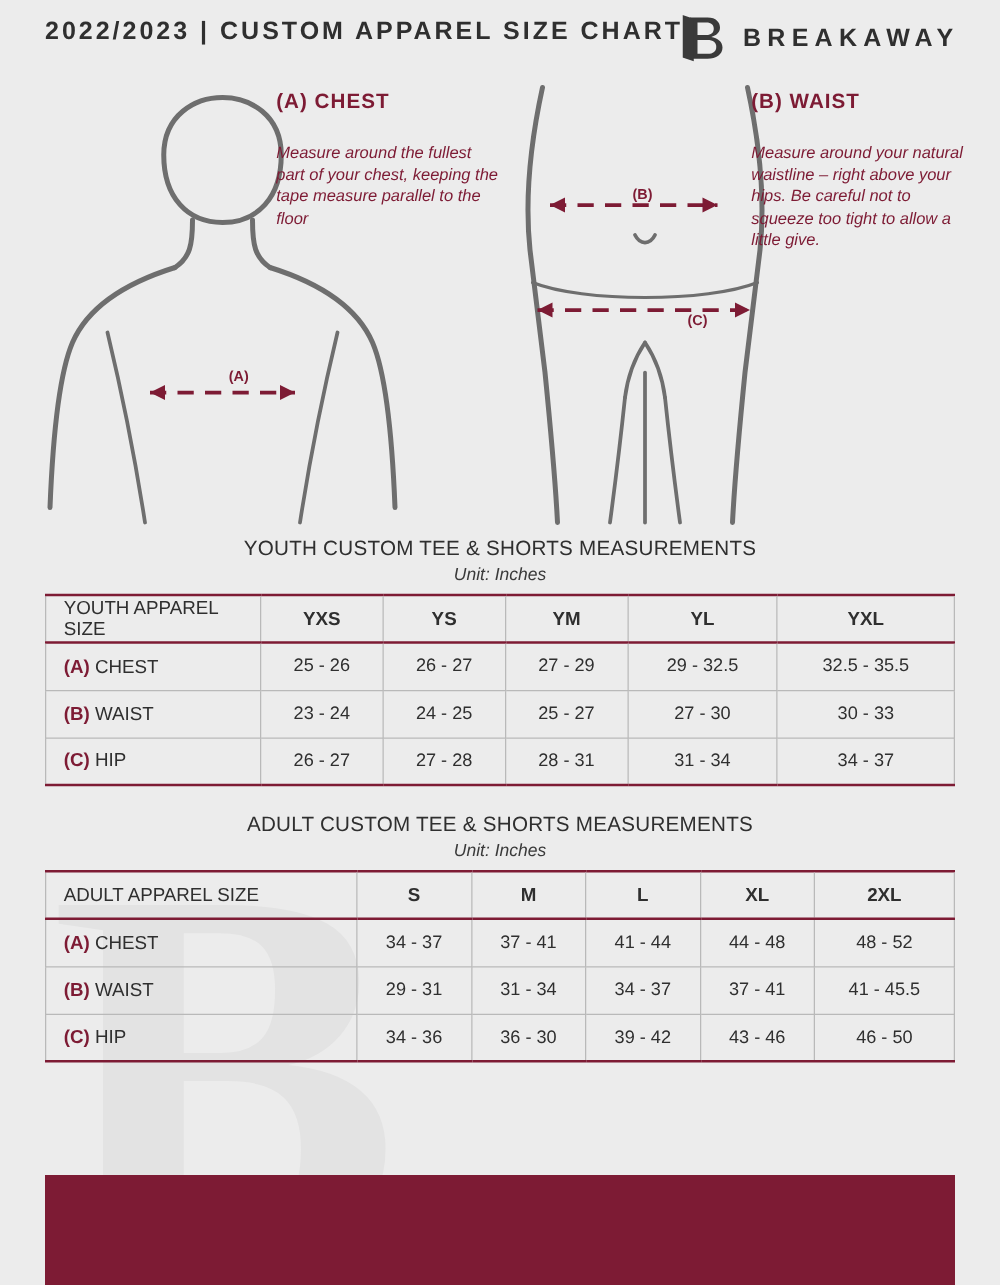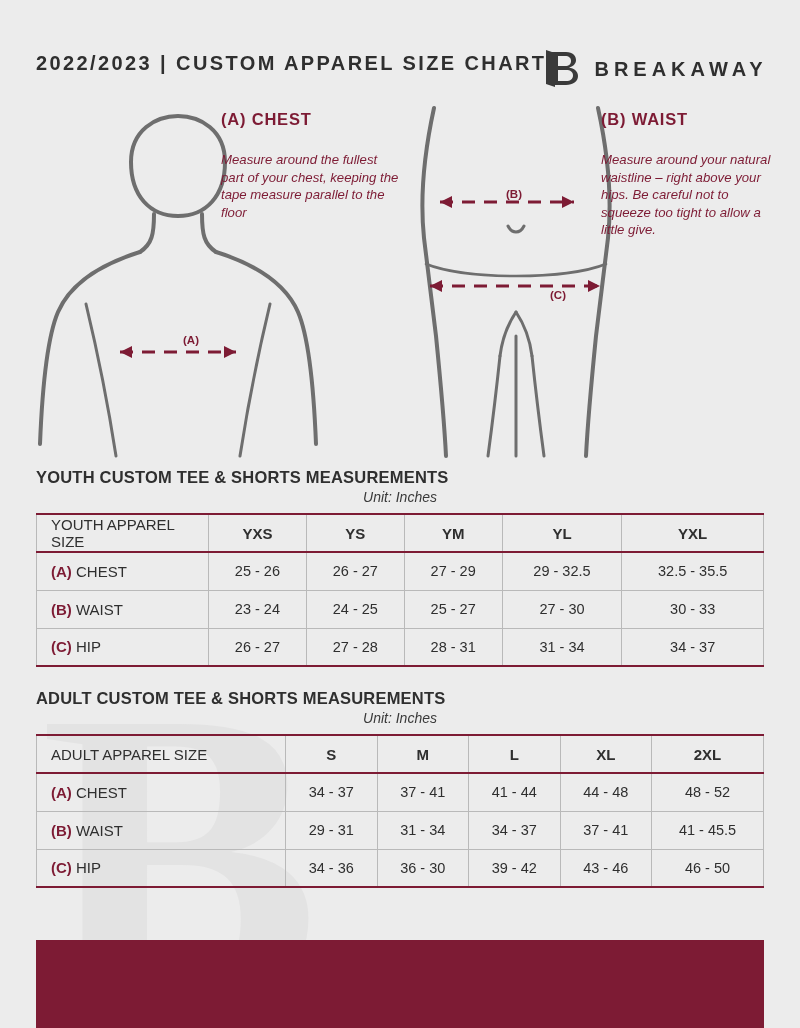--- a/index.html
+++ b/index.html
@@ -37,21 +37,20 @@
     width: 800px;
     height: 1028px;
     padding: 0 36px;
   }
 
   
   .header {
     display: flex;
     align-items: center;
     justify-content: space-between;
-    padding-top: 38px;
     padding-bottom: 8px;
   }
   .header-title {
     font-size: 20px;
     font-weight: bold;
     letter-spacing: 2.4px;
     color: #2f2f2f;
     white-space: nowrap;
   }
   .brand {
@@ -109,22 +108,23 @@
     position: absolute;
     font-size: 11.5px;
     font-weight: bold;
     color: #7d1b34;
     font-family: "Liberation Sans", sans-serif;
   }
 
   
   .table-block { margin-top: 6px; }
   .table-title {
+    text-align: center;
     font-size: 16.5px;
-    font-weight: bold;
+    font-weight: normal;
     letter-spacing: 0.2px;
     color: #2f2f2f;
   }
   .table-unit {
     text-align: center;
     font-style: italic;
     font-size: 14px;
     color: #3a3a3a;
     margin-top: 2px;
     margin-bottom: 8px;

